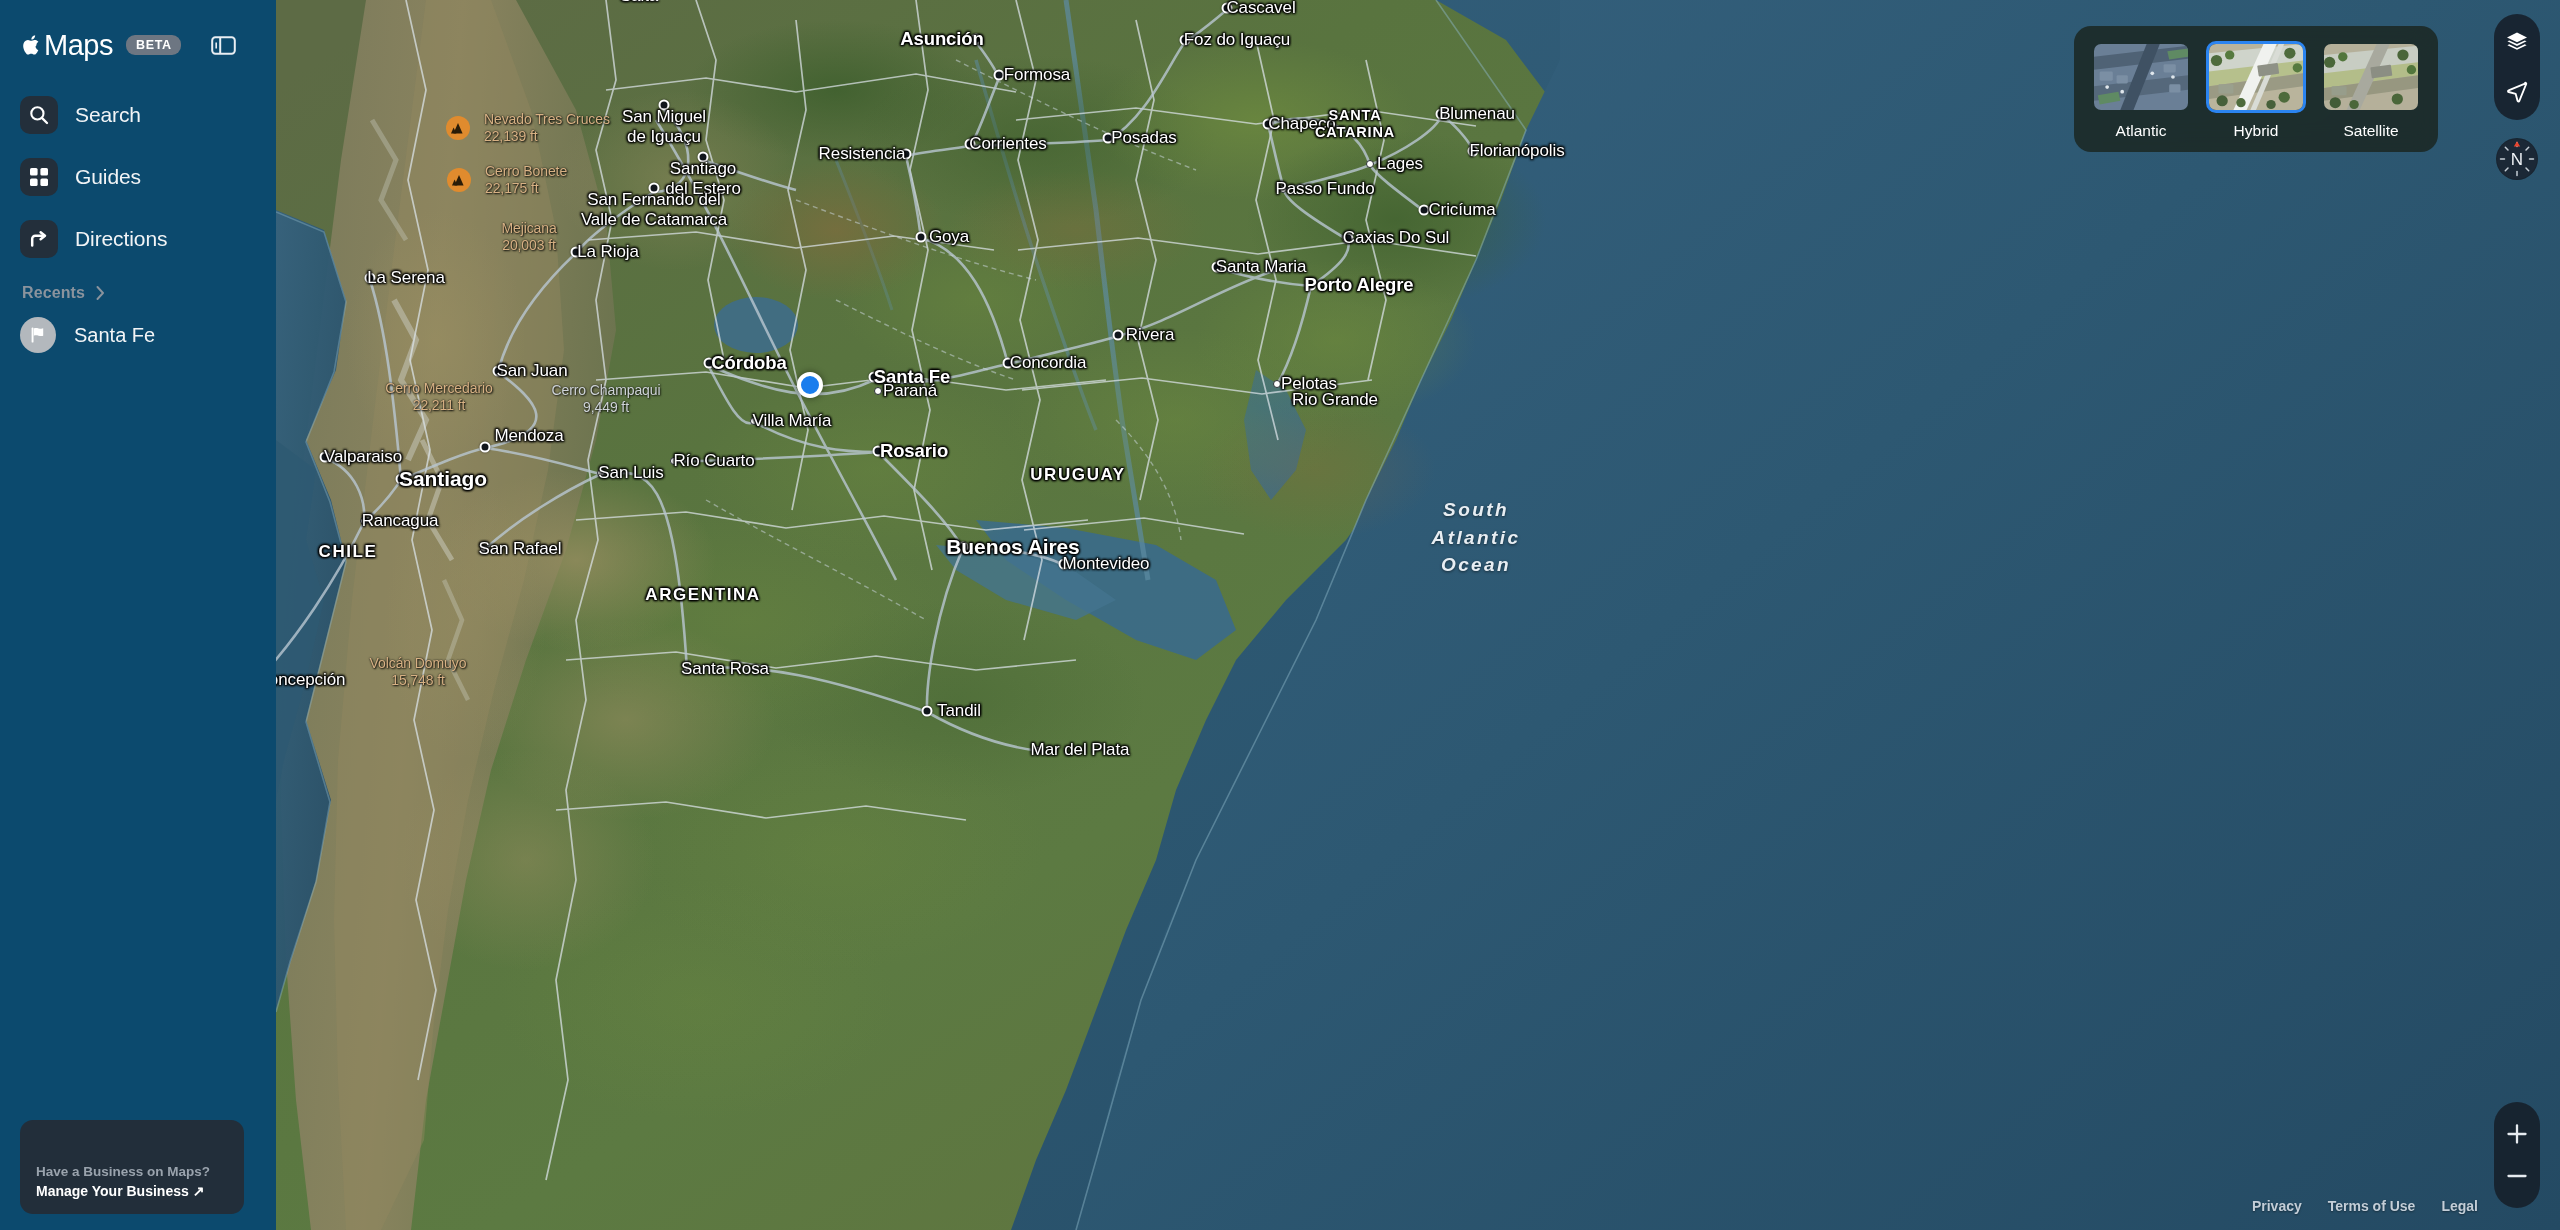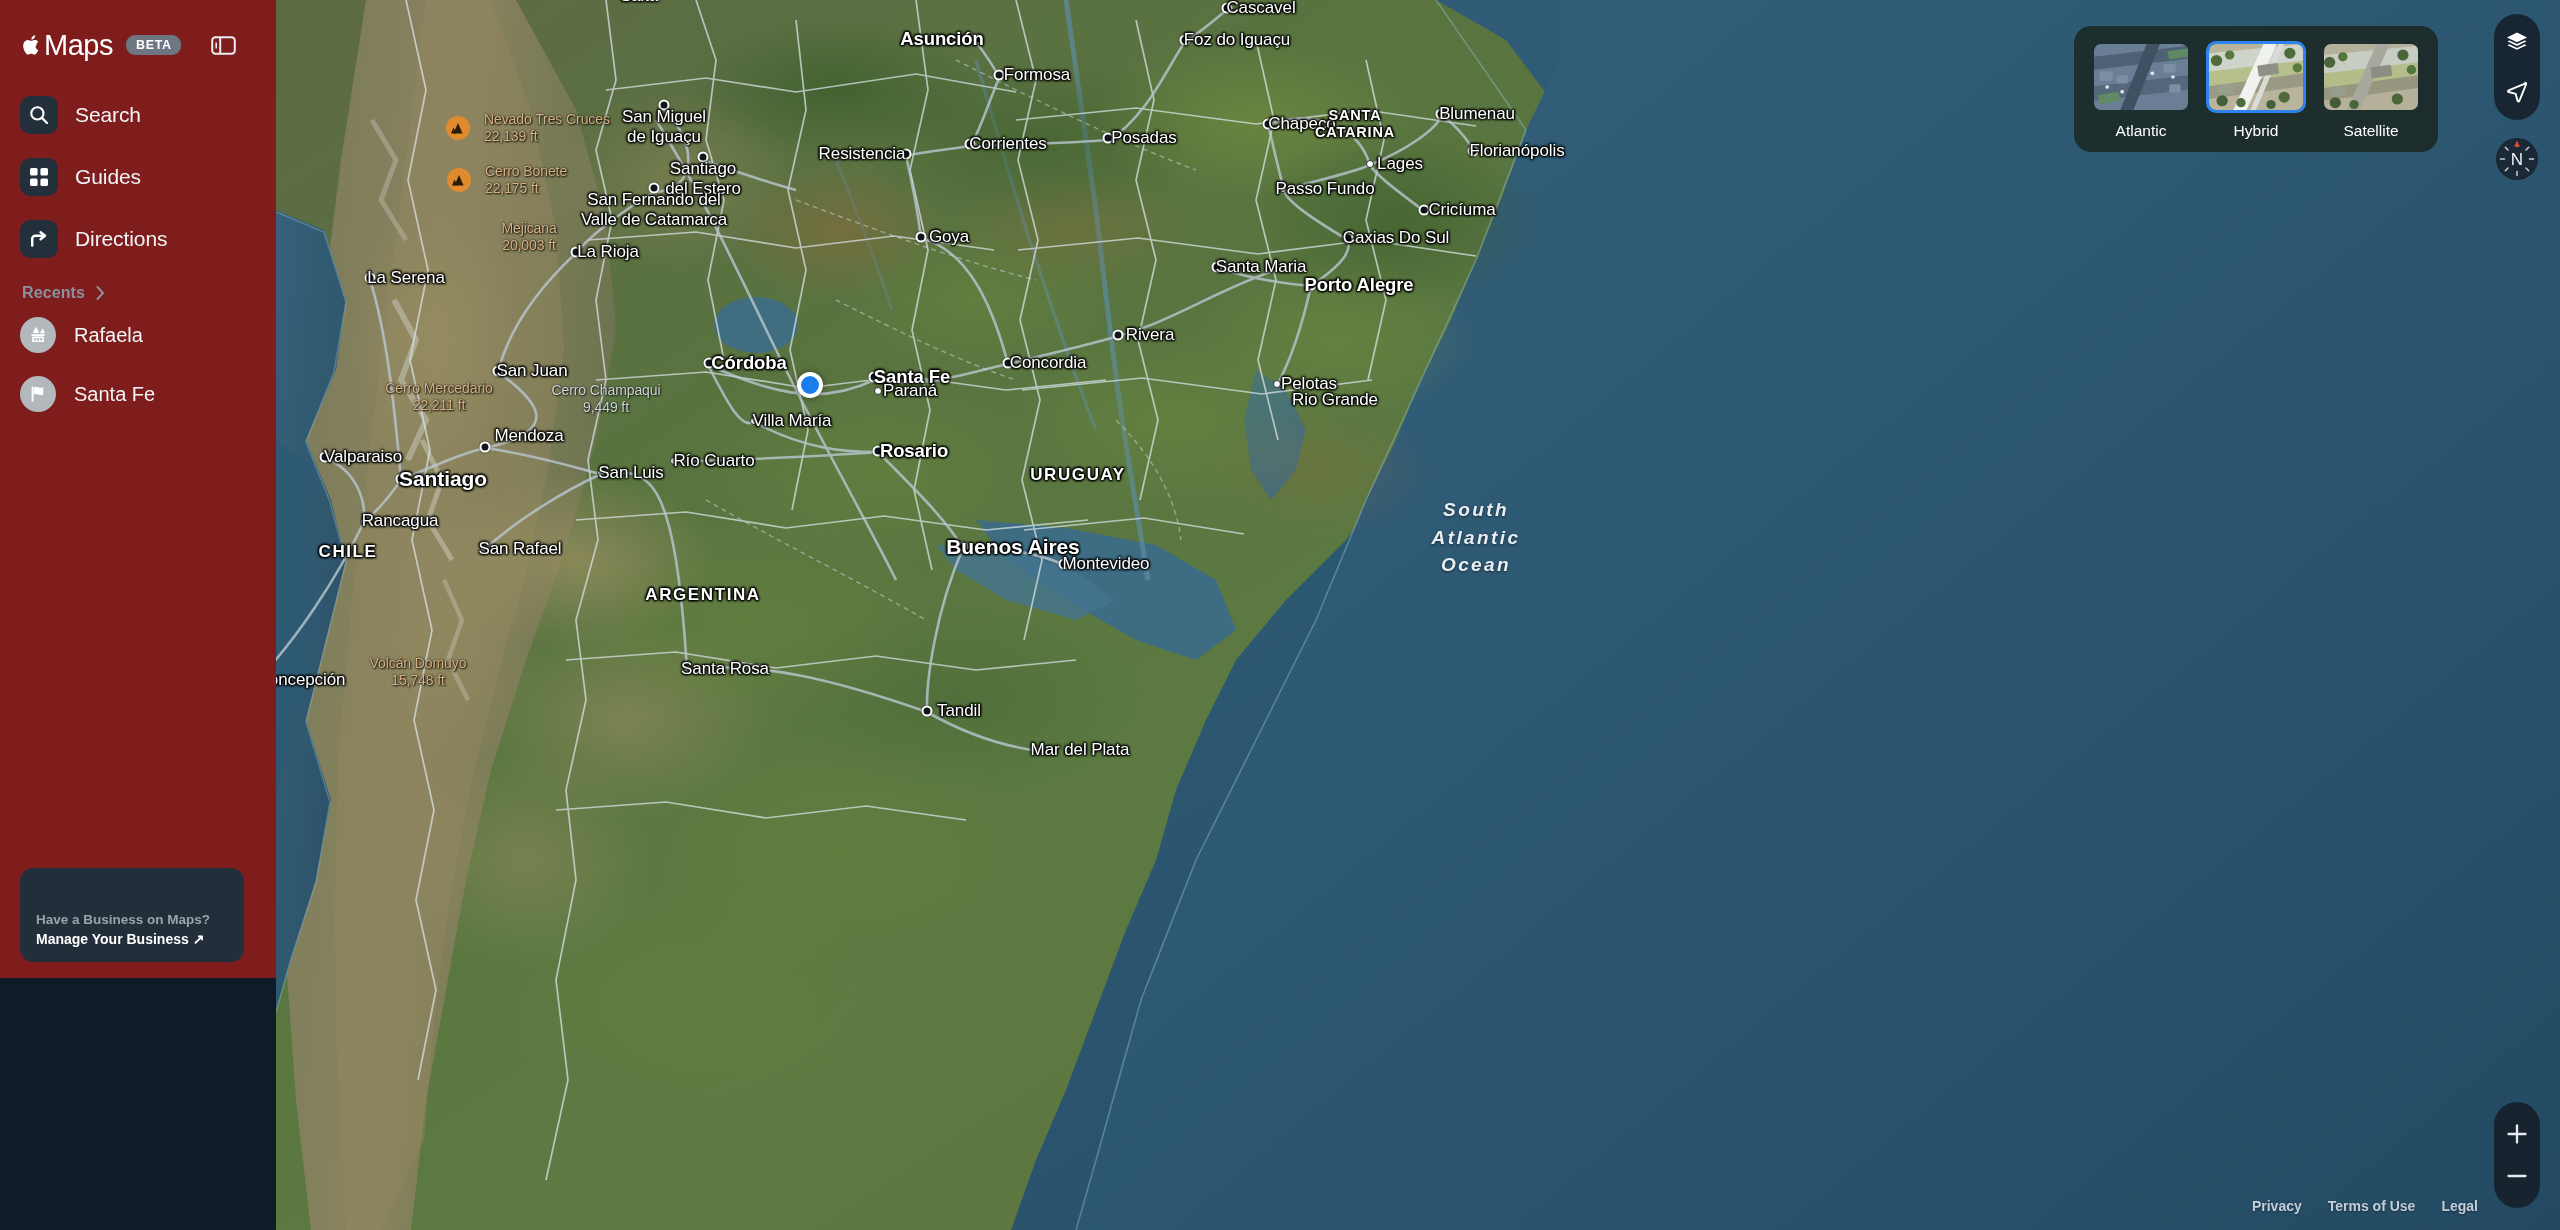--- a/index.html
+++ b/index.html
@@ -7,22 +7,22 @@
     width: 2560px; height: 1230px;
     overflow: hidden;
     font-family: "Liberation Sans", sans-serif;
     background: #0f1b26;
   }
   #app { position: relative; width: 2560px; height: 1230px; }
 
   
   #sidebar {
     position: absolute; left: 0; top: 0;
-    width: 276px; height: 978px;
-    background: #7f1d1d;
+    width: 276px; height: 1230px;
+    background: #0c4a6e;
     z-index: 40;
   }
   .sb-header {
     display: flex; align-items: center;
     padding: 26px 0 0 22px;
     height: 64px;
   }
   .apple-logo { width: 20px; height: 24px; margin-right: 2px; display:block; }
   .maps-word {
     color: #ffffff; font-size: 29px; letter-spacing: -0.5px;
@@ -280,35 +280,20 @@
 
     <div class="sb-section-head">
       <span class="sb-section-title">Recents</span>
       <span>
         <svg class="chev" width="9" height="14" viewBox="0 0 9 14" fill="none" aria-hidden="true">
           <path d="M1.5 1L7 7l-5.5 6" stroke="#8a939d" stroke-width="1.9" stroke-linecap="round" stroke-linejoin="round"></path>
         </svg>
       </span>
     </div>
 
-    <div class="recent-item">
-      <span class="recent-avatar">
-        <svg width="20" height="20" viewBox="0 0 20 20" fill="#ffffff" aria-hidden="true">
-          <path d="M6 3.6l1 1.6v2H5.2v2.1h9.6V7.2H13v-2l1-1.6-1-1.6v1.2h-1.2V1.6h-1.6v1.6H9V2L6 3.6z" opacity="0"></path>
-          <path d="M5.2 7.6c0-1.9 1-2.7 1.7-3.6.5-.6.6-1.2.6-1.8h.9c0 .8.2 1.4.8 2 .7.8 1.5 1.6 1.5 3.4v.3h-5.5v-.3z"></path>
-          <path d="M12.4 8c0-1.5.8-2.1 1.3-2.8.4-.5.5-1 .5-1.5h.7c0 .6.2 1.1.6 1.6.5.6 1.1 1.2 1.1 2.7v.2h-4.2V8z"></path>
-          <rect x="3.4" y="9.2" width="13.2" height="1.8" rx=".5"></rect>
-          <rect x="4.2" y="11.4" width="11.6" height="5.6" rx=".6"></rect>
-          <rect x="6.2" y="13" width="2" height="2.6" fill="#b3b8bd"></rect>
-          <rect x="9.2" y="13" width="2" height="2.6" fill="#b3b8bd"></rect>
-          <rect x="12.2" y="13" width="2" height="2.6" fill="#b3b8bd"></rect>
-        </svg>
-      </span>
-      <span class="recent-label">Rafaela</span>
-    </div>
 
     <div class="recent-item">
       <span class="recent-avatar">
         <svg width="20" height="20" viewBox="0 0 20 20" fill="#ffffff" aria-hidden="true">
           <rect x="3.6" y="2.6" width="1.9" height="15" rx=".9"></rect>
           <path d="M5.8 3.4c3.2-1.5 6.3 1.3 9.4-.1v7.4c-3.1 1.4-6.2-1.4-9.4.1V3.4z"></path>
         </svg>
       </span>
       <span class="recent-label">Santa Fe</span>
     </div>

